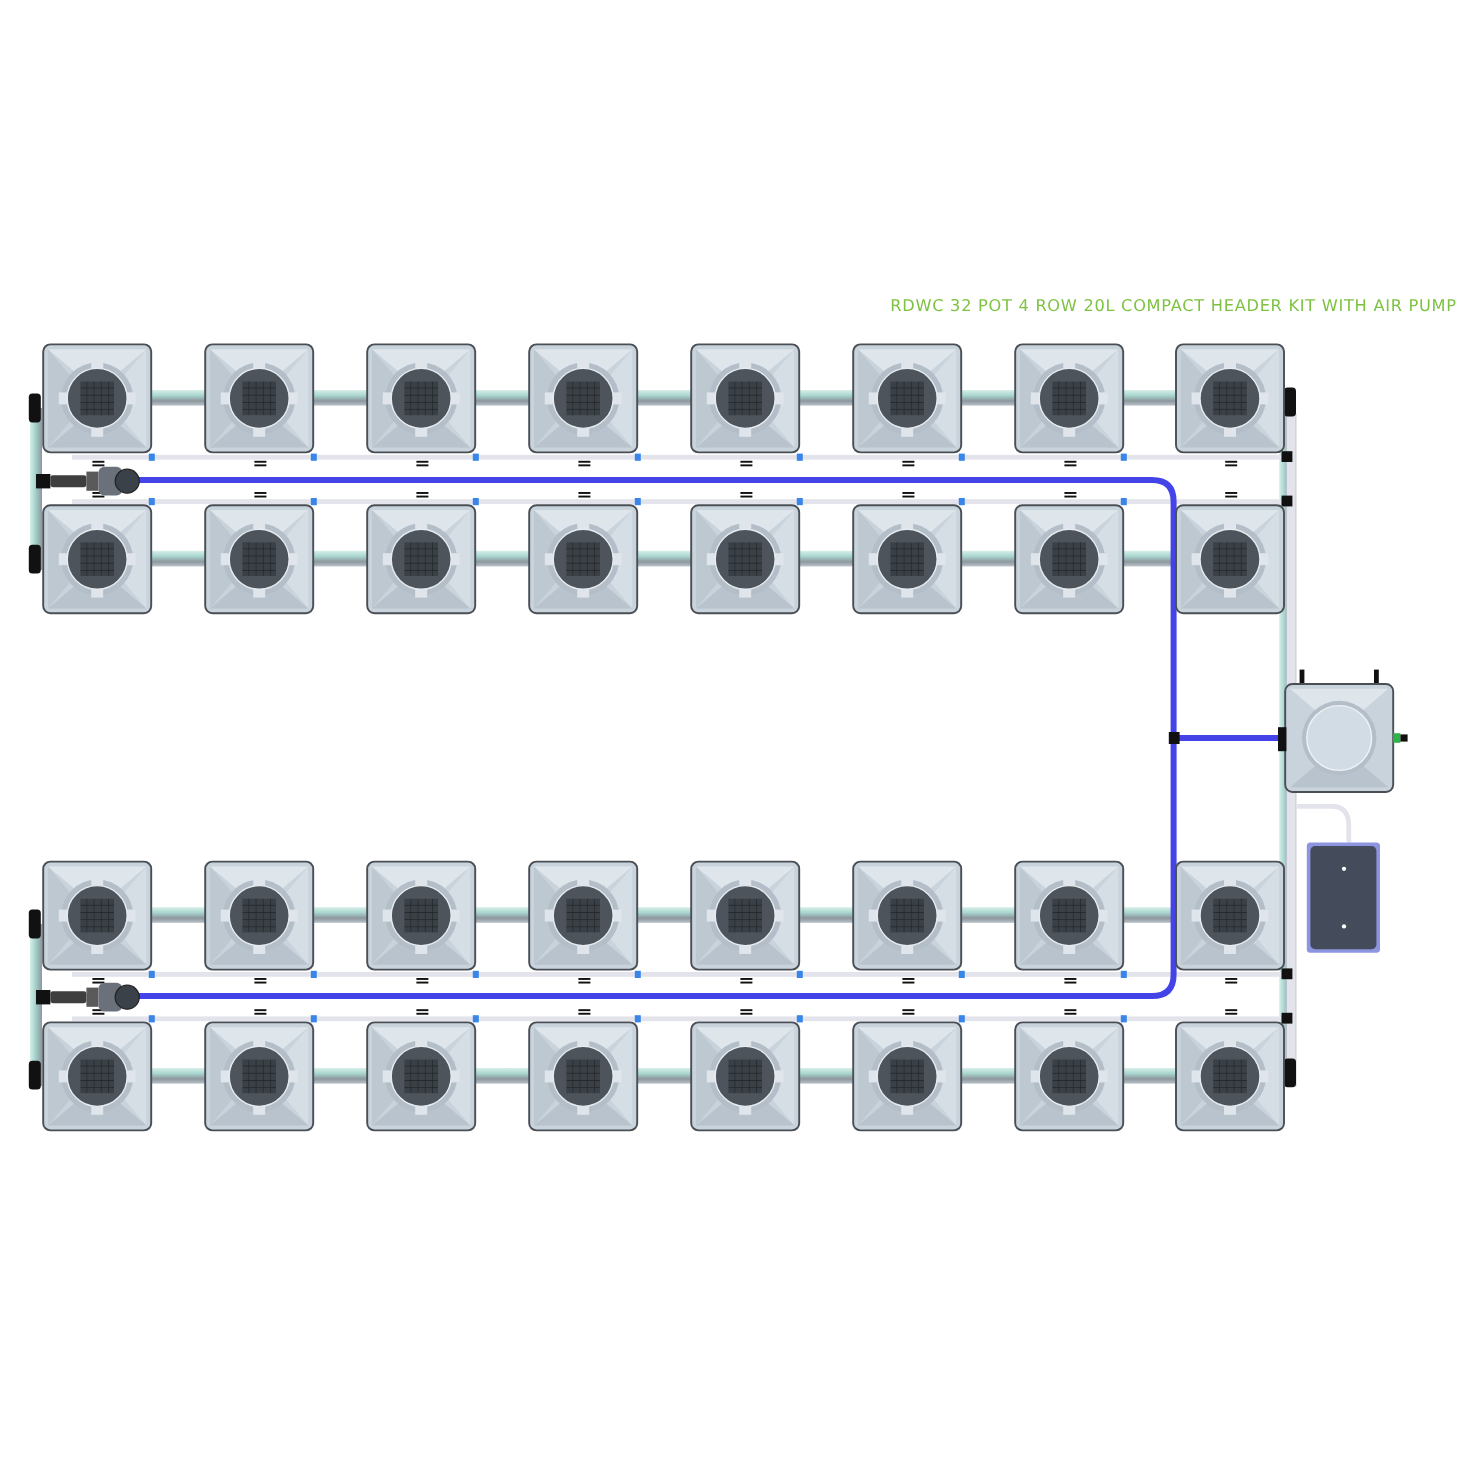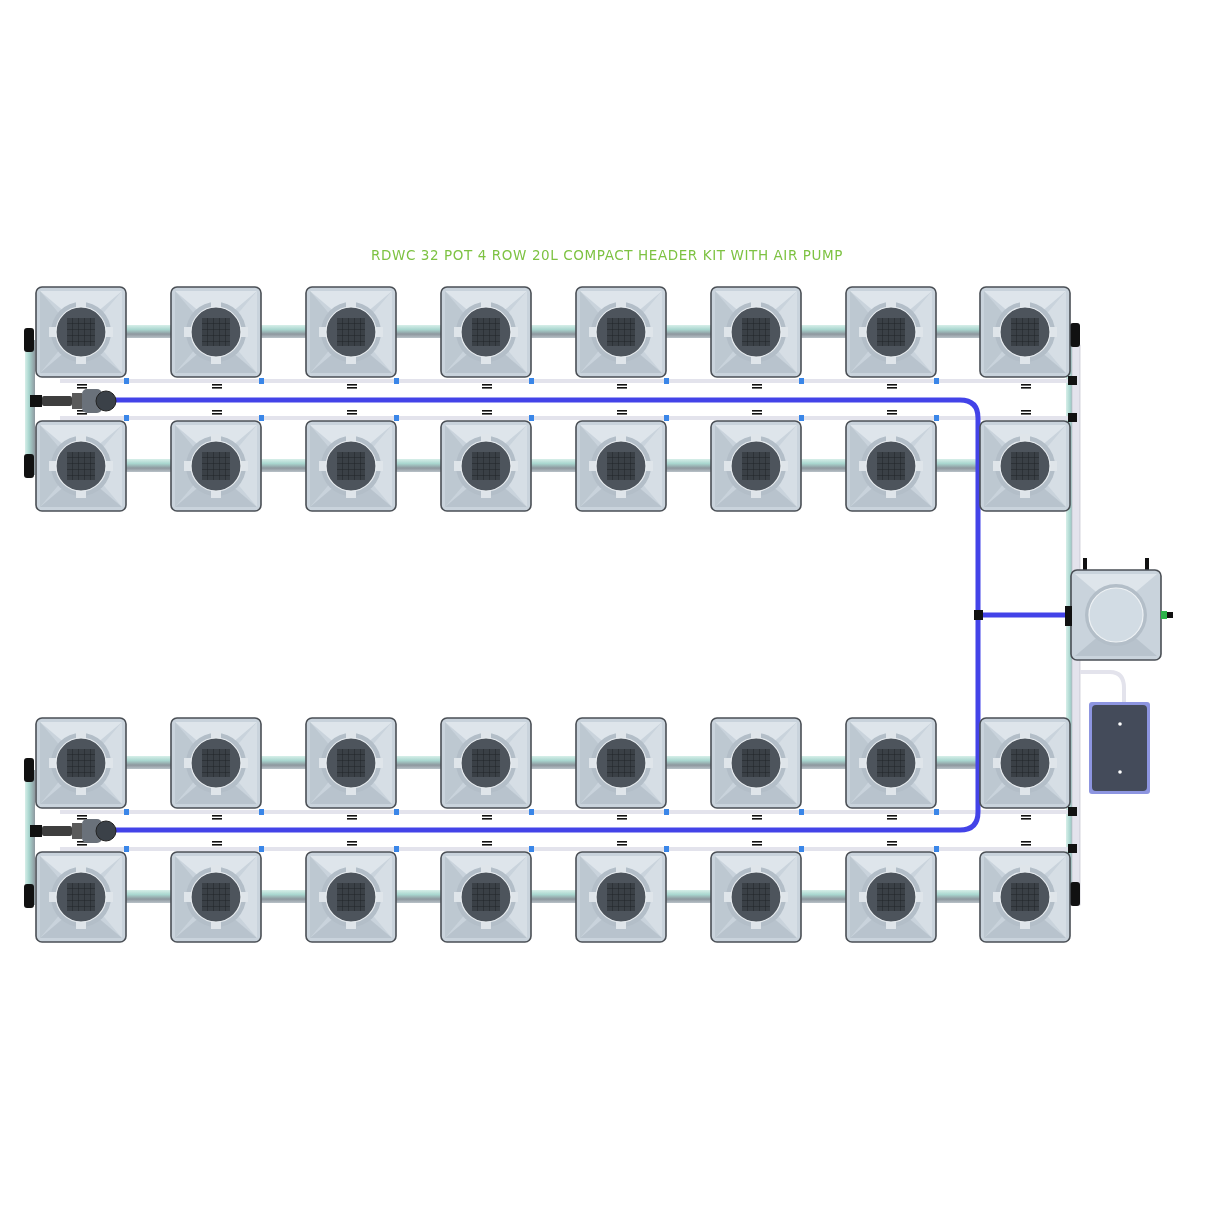--- a/index.html
+++ b/index.html
@@ -1,19 +1,19 @@
 <!DOCTYPE html>
 <html><head>
 <meta charset="utf-8">
 <style>
   html, body { margin: 0; padding: 0; background: #ffffff; }
   body { width: 1214px; height: 1214px; position: relative; overflow: hidden;
          font-family: "DejaVu Sans", sans-serif; }
   #title {
-    position: absolute; left: 0; top: 247px; width: 1214px; text-align: center;
+    position: absolute; left: 0; top: 247px; width: 1214px; text-align: right;
     color: #7dc242; font-family: "DejaVu Sans", sans-serif; font-size: 13.5px;
     letter-spacing: 0.6px; font-weight: normal;
   }
   #diagram { position: absolute; left: 0; top: 0; }
 </style>
 </head>
 <body>
 
 <div id="title">RDWC 32 POT 4 ROW 20L COMPACT HEADER KIT WITH AIR PUMP</div>
 

